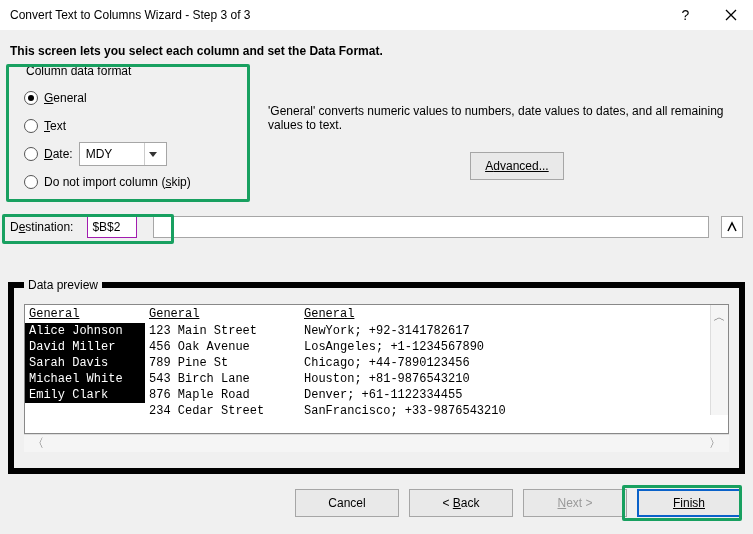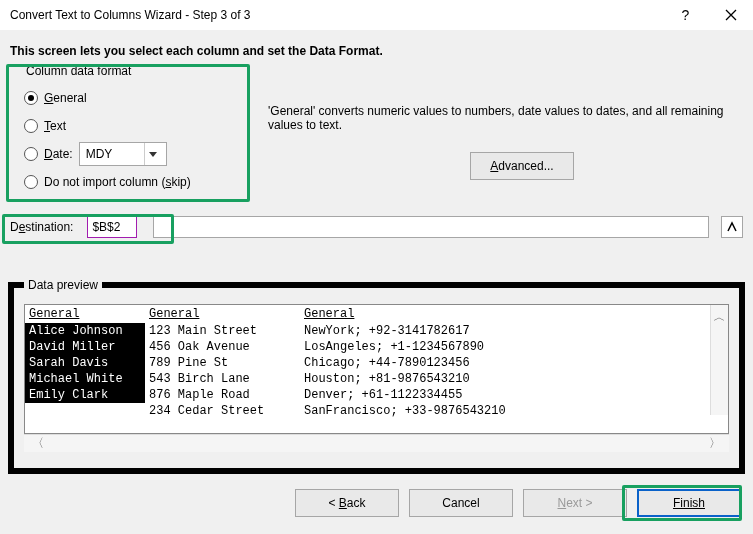--- a/index.html
+++ b/index.html
@@ -74,22 +74,22 @@
   .chev::after {
     content:""; width:0;height:0;
     border-left:4px solid transparent;border-right:4px solid transparent;border-top:5px solid #333;
   }
 
   .right-panel {
     position: absolute; left: 268px; top: 40px; width: 470px;
   }
   .advanced-btn {
     position: absolute; left: 470px; top: 88px;
-    width: 104px; height: 28px; border: 1px solid #a6a6a6; background: #e9e9e9;
-    display: flex; align-items: center; justify-content: center;
+    width: 94px; height: 28px; border: 1px solid #a6a6a6; background: #e9e9e9;
+    display: flex; align-items: center; justify-content: center; text-decoration: underline;
   }
 
   .dest-row {
     position: absolute; left: 6px; top: 152px; right: 6px;
     display: flex; align-items: center; gap: 10px; padding-right:4px;
   }
   .dest-row .lbl { padding: 0 4px; }
   .dest-input {
     width: 50px; height: 22px; border: 1px solid #a21caf; background: #fff;
     padding: 0 4px; font-family: inherit; font-size: 12px;
@@ -234,24 +234,24 @@
           <span style="margin-top:4px">︿</span>
         </div>
     </div>
     <div class="hscroll">
       <span>〈</span>
       <span>〉</span>
     </div>
   </fieldset>
 
   <div class="btnrow">
+    <div class="btn">Cancel</div>
     <div class="btn">
         <span>&lt; <span class="accel">B</span>ack</span>
       </div>
-    <div class="btn">Cancel</div>
     <div class="btn disabled">
         <span><span style="text-decoration:underline">N</span>ext &gt;</span>
       </div>
     <div class="btn default">
         <span class="accel">Finish</span>
       </div>
   </div>
 
   <div class="hl-box1"></div>
   <div class="hl-box2"></div>

